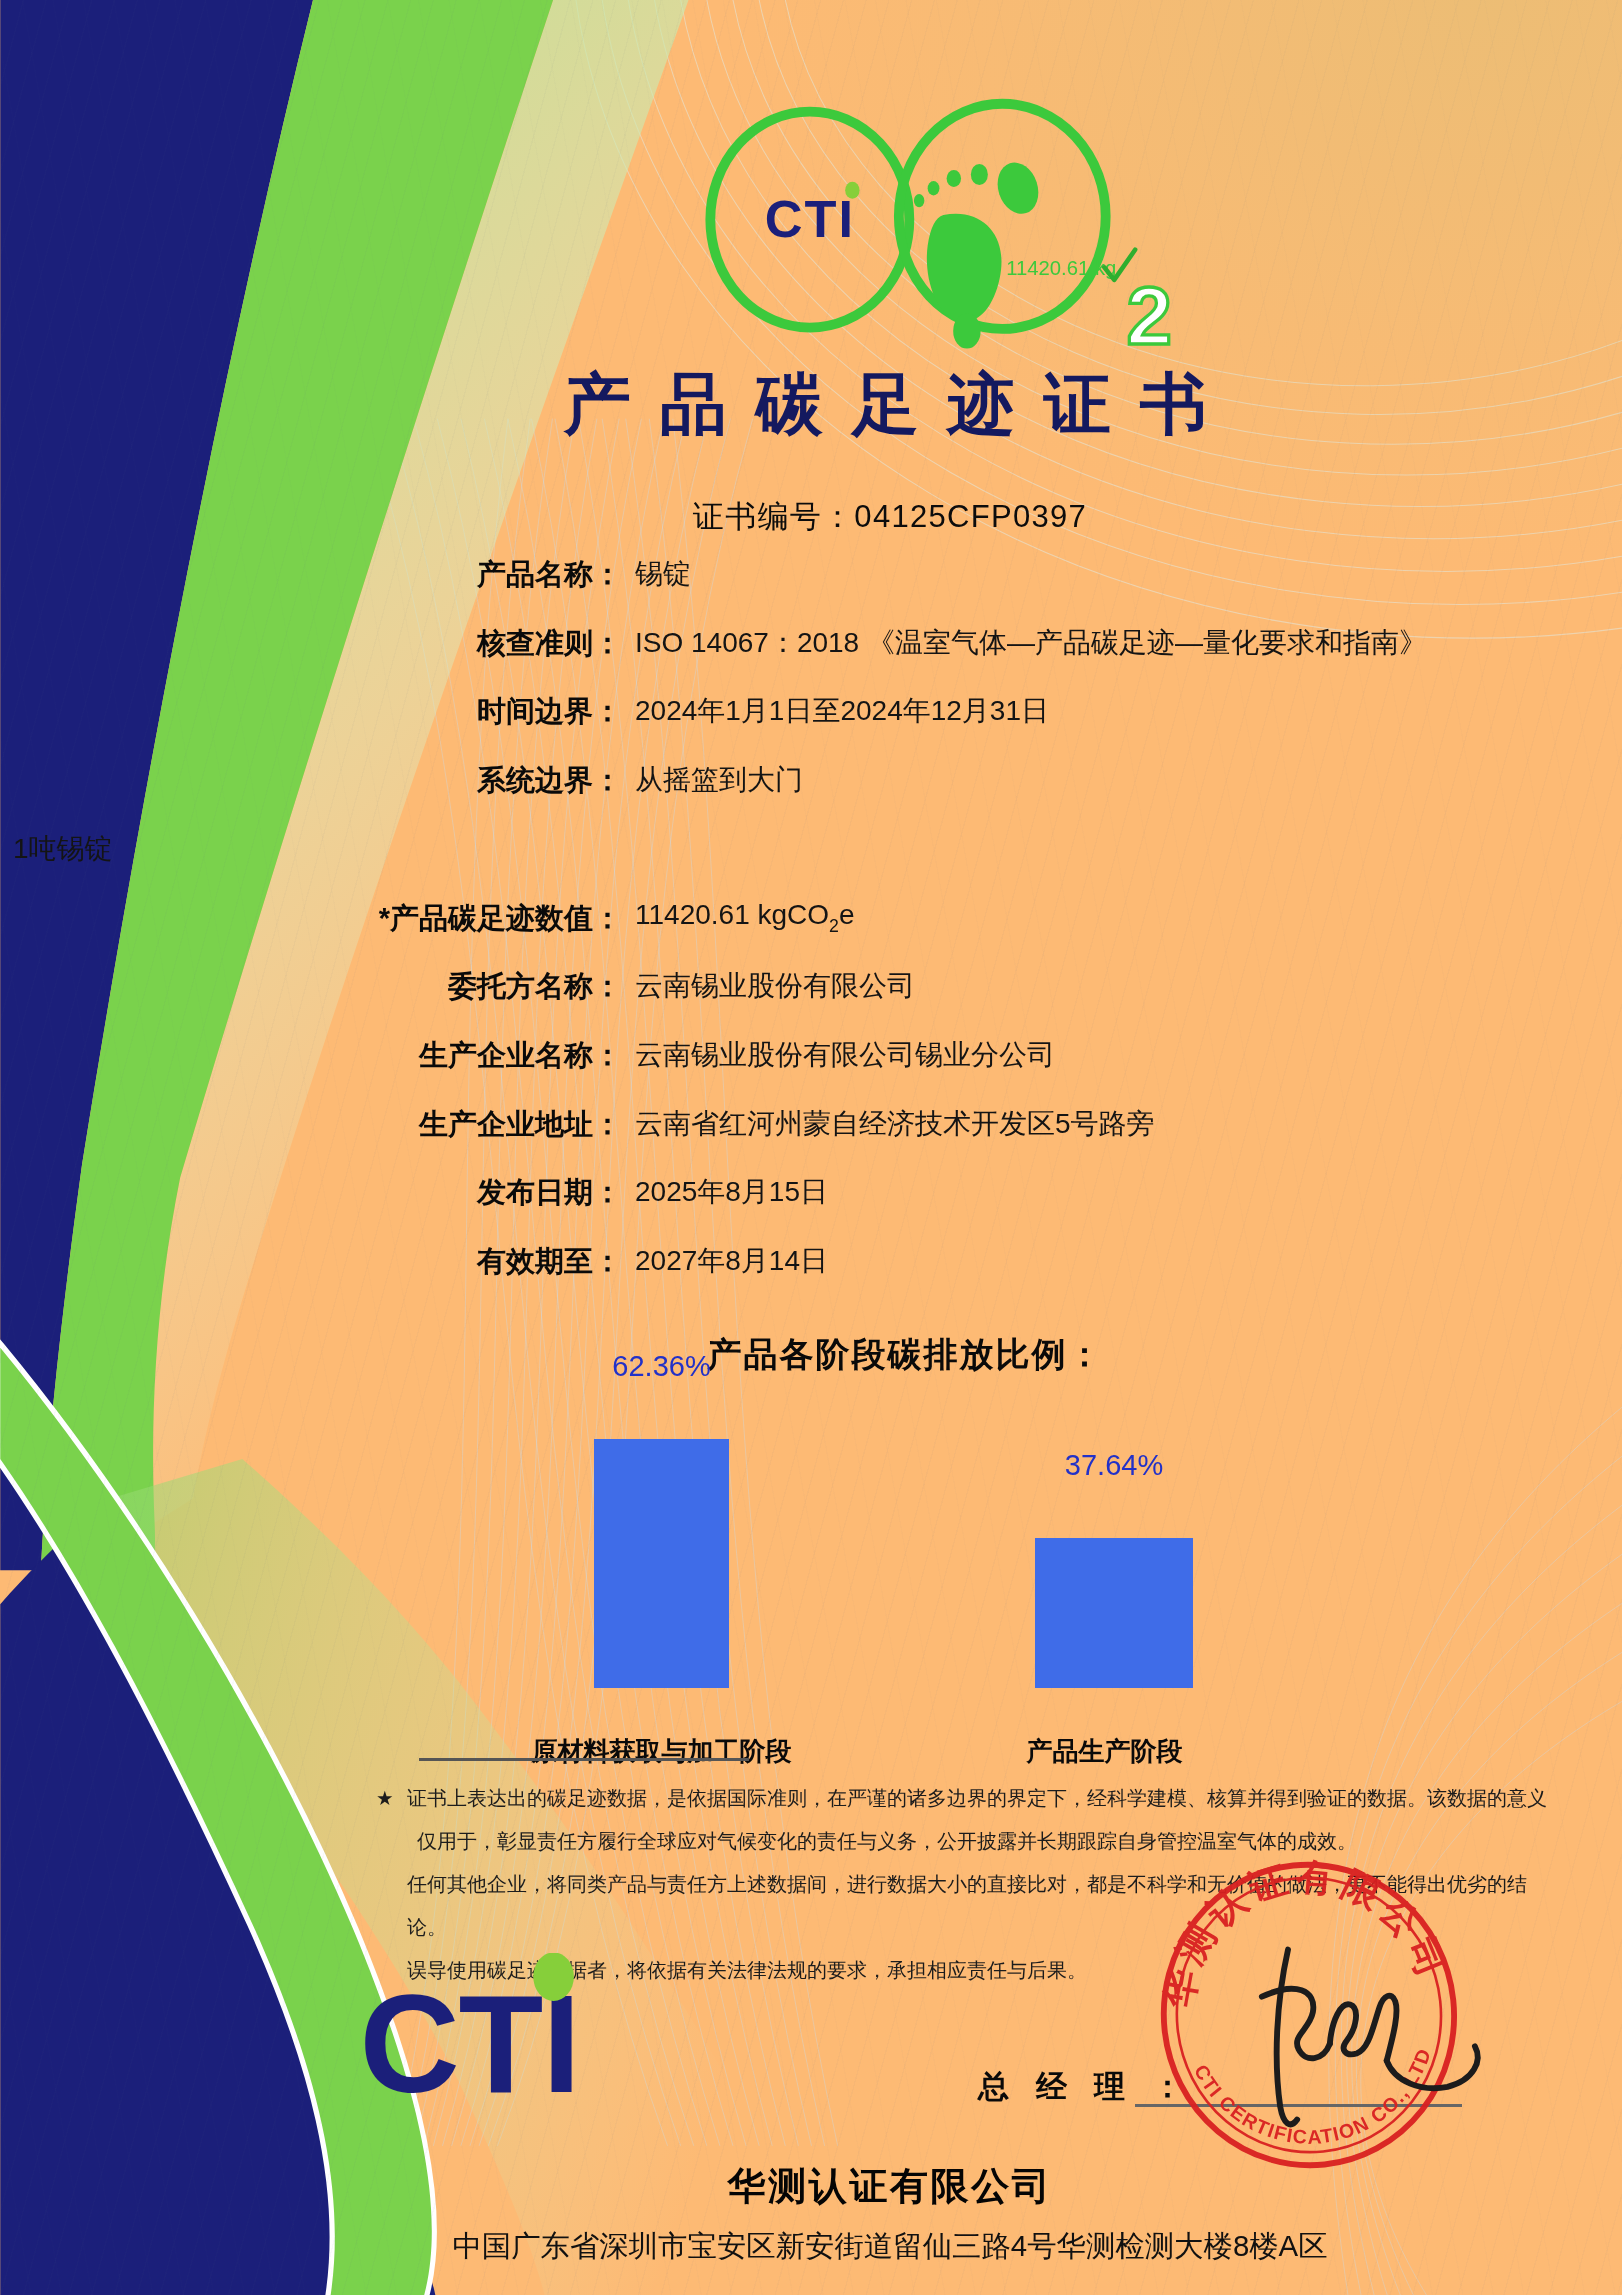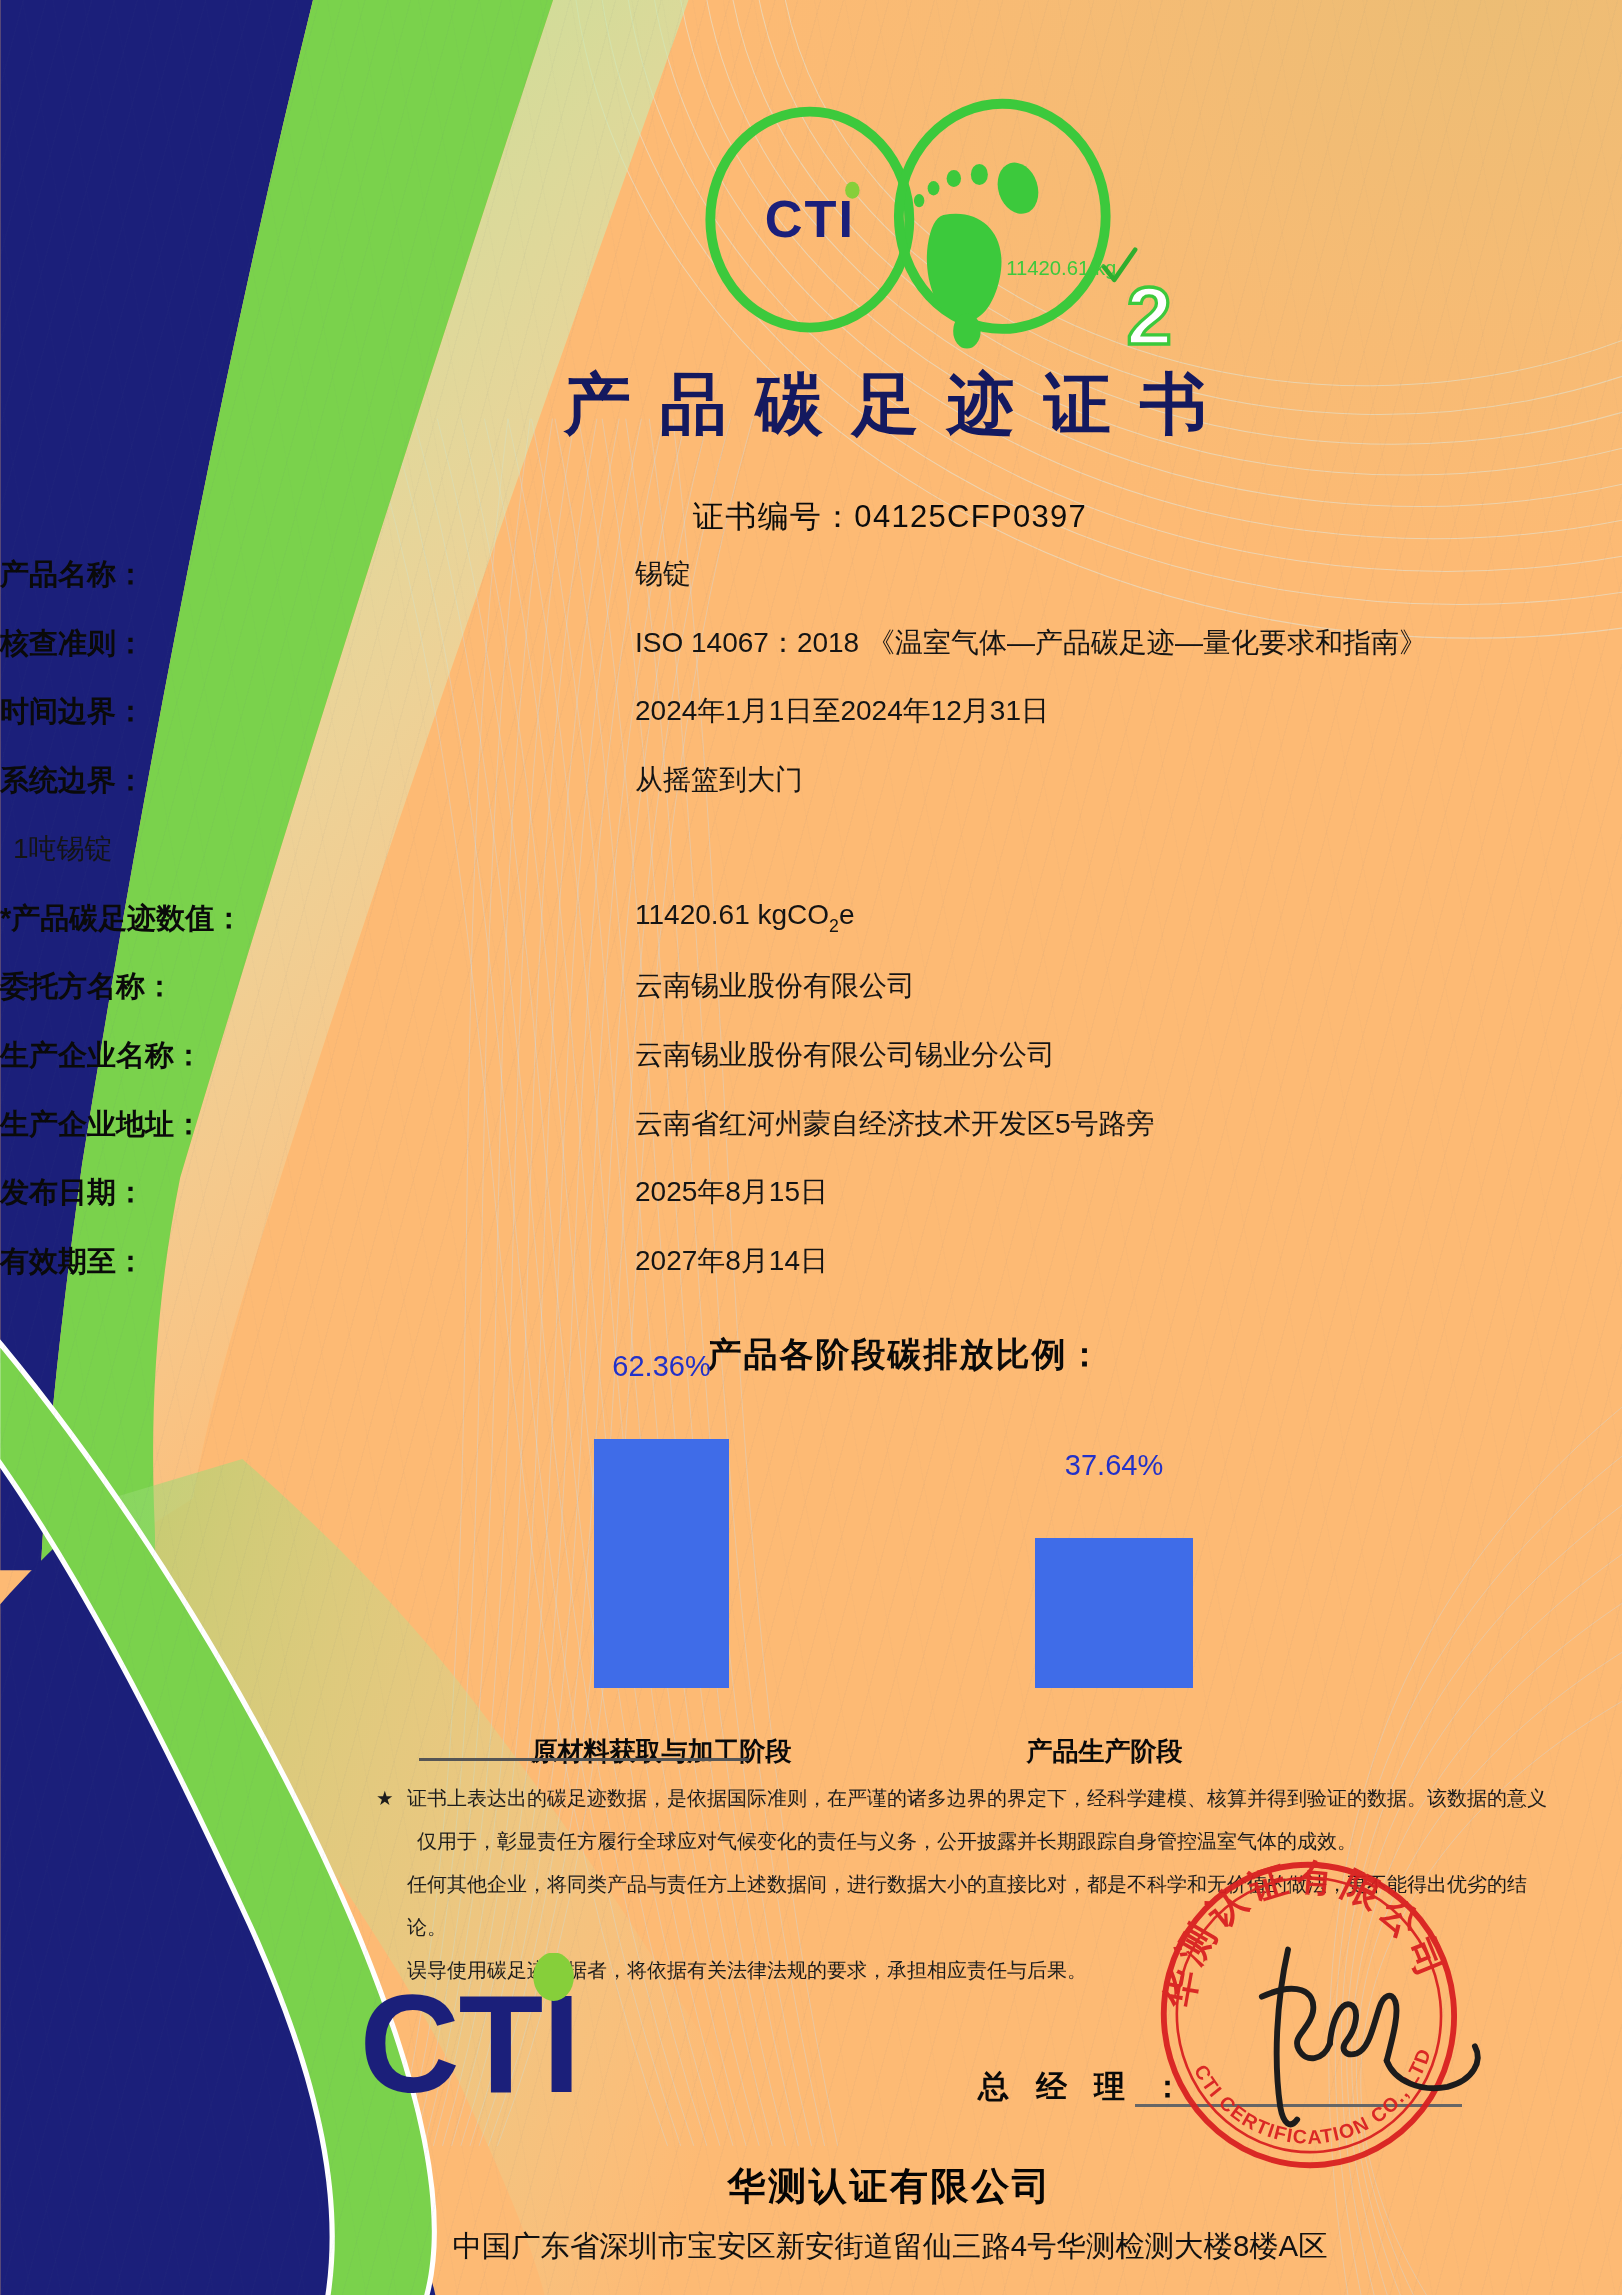--- a/index.html
+++ b/index.html
@@ -21,21 +21,21 @@
     background:radial-gradient(ellipse at 85% 0%, rgba(150,205,120,0.16) 0%, rgba(150,205,120,0.05) 45%, transparent 70%);
   }
   .centered{position:absolute;left:157px;right:0;text-align:center;}
   .page-title{
     top:359px;font-size:67px;font-weight:800;color:#14195f;
     letter-spacing:29px;padding-left:19.6px;
   }
   .cert-no{top:496px;font-size:31px;color:#0c0c0c;letter-spacing:1.3px;}
   .fields{position:absolute;left:0;top:555px;width:1623px;}
   .field-row{position:absolute;left:0;width:1623px;height:42px;display:flex;align-items:flex-start;}
-  .field-label{display:inline-block;width:622px;text-align:left;font-size:29px;font-weight:800;color:#0a0a0a;white-space:nowrap;}
+  .field-label{display:inline-block;width:622px;text-align:right;font-size:29px;font-weight:800;color:#0a0a0a;white-space:nowrap;}
   .field-value{display:inline-block;margin-left:13px;font-size:28px;color:#141414;white-space:nowrap;}
   .sub{font-size:17.7px;vertical-align:-7.9px;}
   .chart-title{top:1332px;font-size:34px;font-weight:800;color:#0a0a0a;letter-spacing:2px;padding-left:31px;}
   .bar-wrap{position:absolute;bottom:607px;display:flex;flex-direction:column;align-items:center;justify-content:flex-end;gap:48px;}
   .bar-value{font-size:29px;color:#2231c8;margin-bottom:7.9px;white-space:nowrap;}
   .bar{width:100%;background:#3f6ce8;}
   .bar-cat{position:absolute;top:1700px;font-size:26px;font-weight:700;color:#0a0a0a;text-align:center;white-space:nowrap;margin-top:34px;}
   .divider{position:absolute;left:419px;top:1758px;width:330px;height:2.6px;background:#555;}
   .footnote{position:absolute;left:376px;top:1777px;width:1178px;font-size:20px;line-height:43px;color:#1c1c1c;}
   .fn-first{display:flex;}

